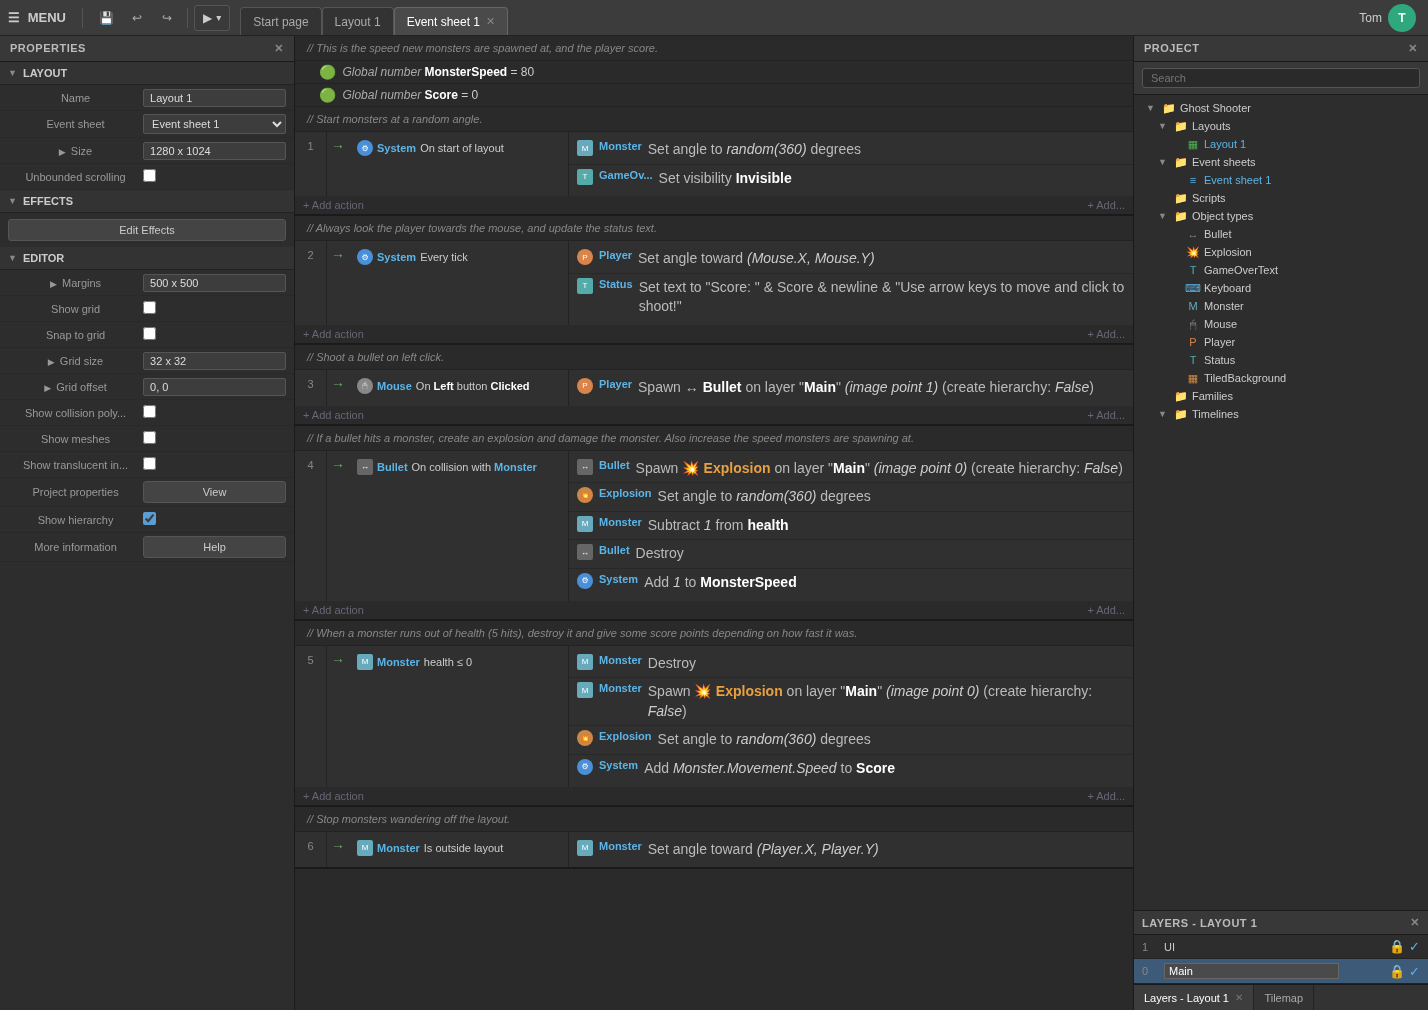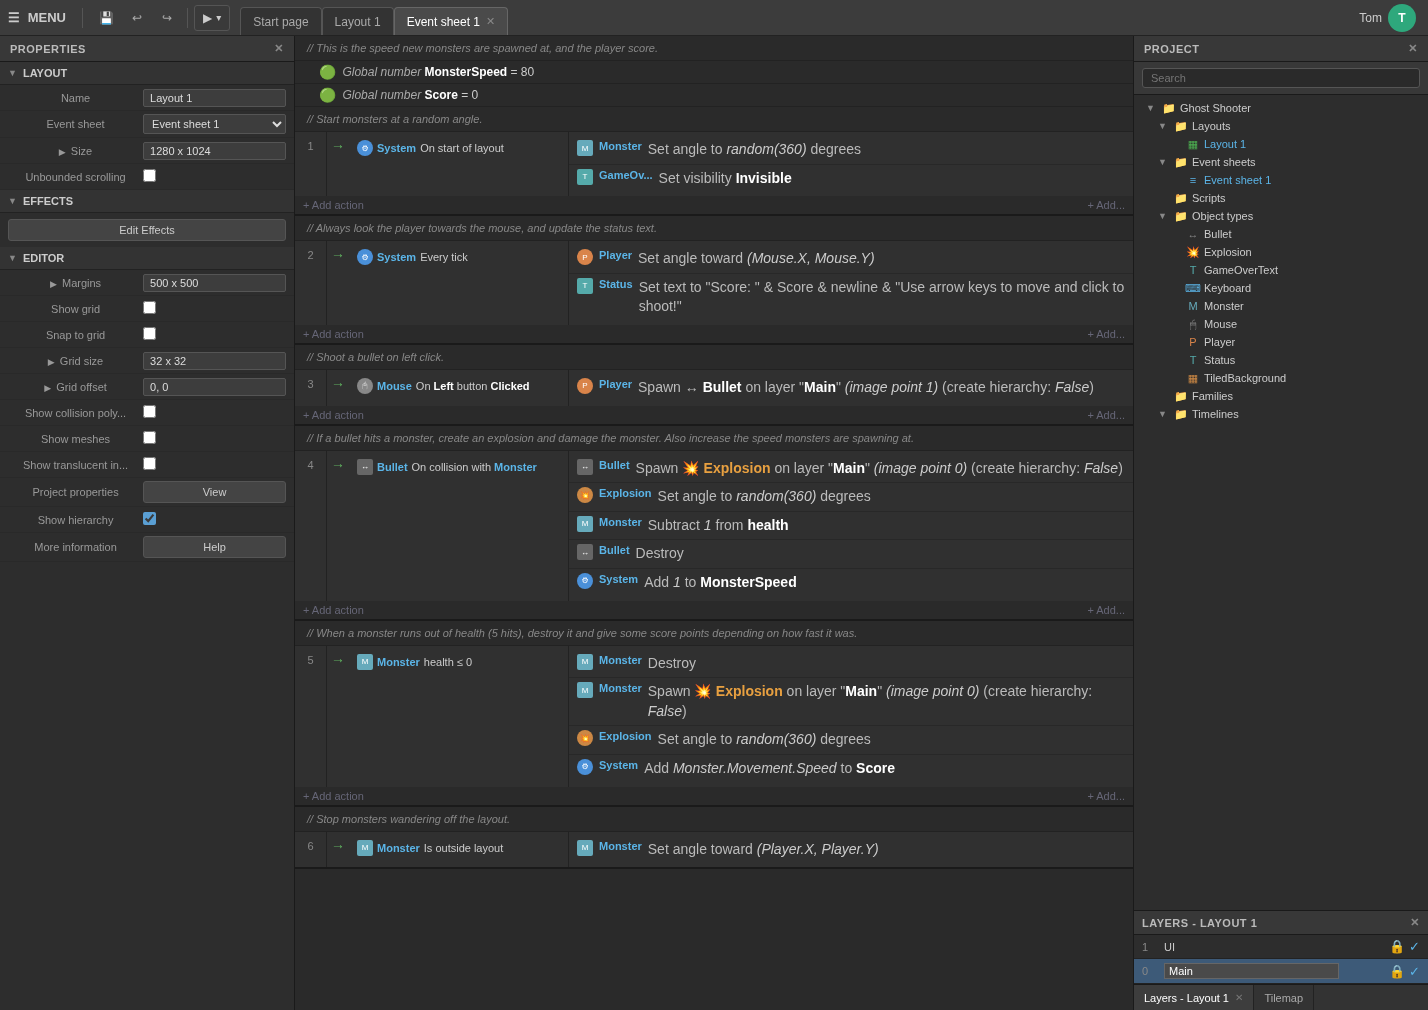--- a/index.html
+++ b/index.html
@@ -17,21 +17,21 @@
     .tab.active { background: #4a4a4a; color: #fff; border-color: #666; }
     .tab-close { margin-left: 6px; color: #888; font-size: 11px; cursor: pointer; }
     .user-section { margin-left: auto; display: flex; align-items: center; gap: 6px; padding-right: 12px; }
     .user-avatar { width: 28px; height: 28px; border-radius: 50%; background: #2ea87c; display: flex; align-items: center; justify-content: center; color: white; font-weight: bold; font-size: 12px; }
 
     
     .main-layout { display: flex; flex: 1; overflow: hidden; }
 
     
     .left-panel { width: 295px; min-width: 295px; background: #2d2d2d; border-right: 1px solid #1a1a1a; display: flex; flex-direction: column; overflow-y: auto; }
-    .panel-header { display: flex; align-items: center; justify-content: space-between; padding: 6px 10px; background: #383838; border-bottom: 1px solid #1a1a1a; font-weight: bold; font-size: 11px; color: #bbb; letter-spacing: 0.5px; }
+    .panel-header { display: flex; align-items: flex-start; justify-content: space-between; padding: 6px 10px; background: #383838; border-bottom: 1px solid #1a1a1a; font-weight: bold; font-size: 11px; color: #bbb; letter-spacing: 0.5px; }
     .panel-close { cursor: pointer; color: #888; }
     .section-header { display: flex; align-items: center; gap: 6px; padding: 5px 8px; background: #333; border-bottom: 1px solid #222; font-weight: bold; font-size: 11px; color: #ccc; cursor: pointer; }
     .section-arrow { font-size: 9px; color: #888; }
     .prop-row { display: flex; align-items: center; padding: 3px 8px 3px 16px; border-bottom: 1px solid #292929; min-height: 26px; }
     .prop-label { color: #999; font-size: 11px; flex: 1; text-align: center; padding-right: 8px; }
     .prop-value { flex: 1.2; }
     .prop-input { background: #3d3d3d; border: 1px solid #555; color: #ddd; padding: 2px 6px; font-size: 11px; width: 100%; border-radius: 2px; }
     .prop-select { background: #3d3d3d; border: 1px solid #555; color: #ddd; padding: 2px 4px; font-size: 11px; width: 100%; border-radius: 2px; }
     .prop-checkbox { accent-color: #5a9fd4; }
     .effects-btn { margin: 6px 8px; background: #444; border: 1px solid #555; color: #ccc; padding: 4px 0; text-align: center; border-radius: 3px; cursor: pointer; font-size: 11px; width: calc(100% - 16px); }

